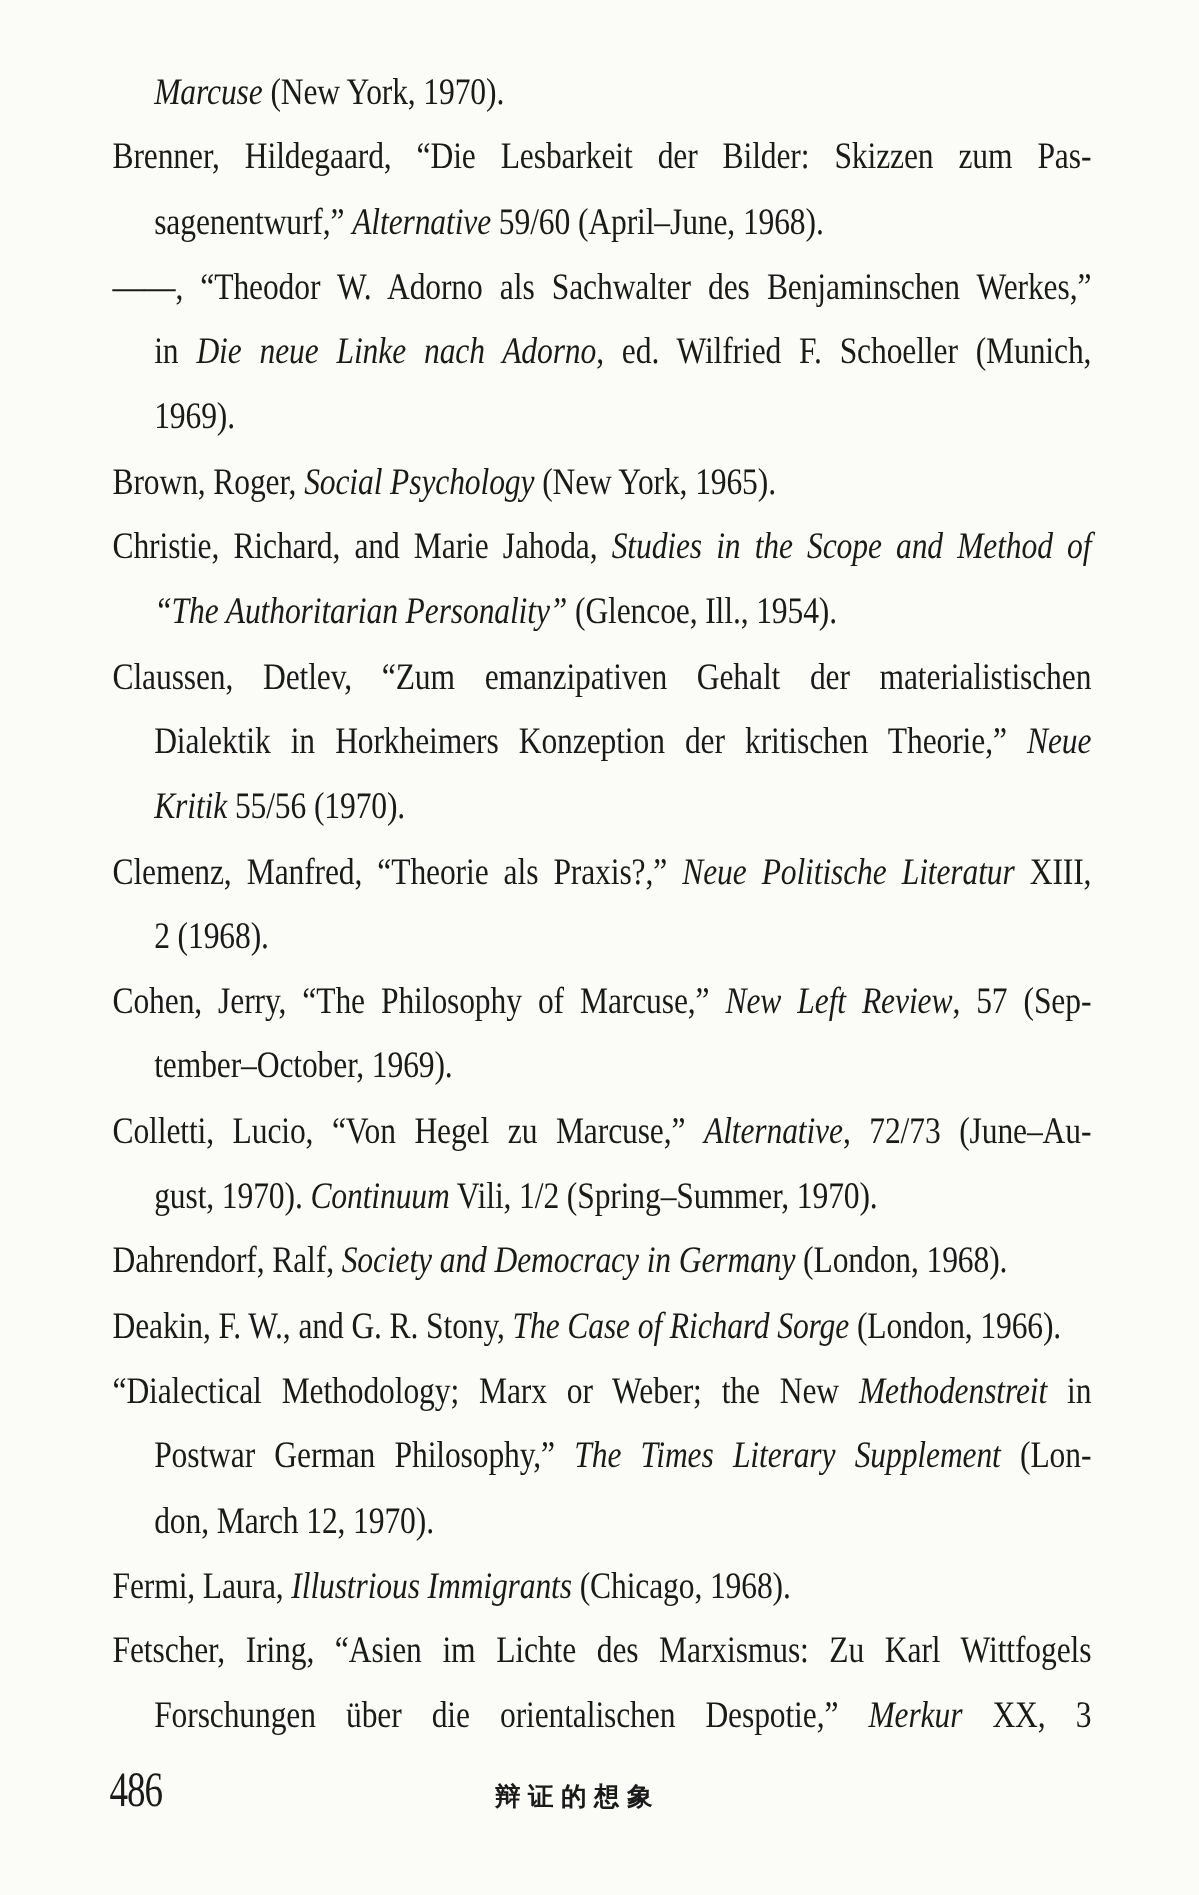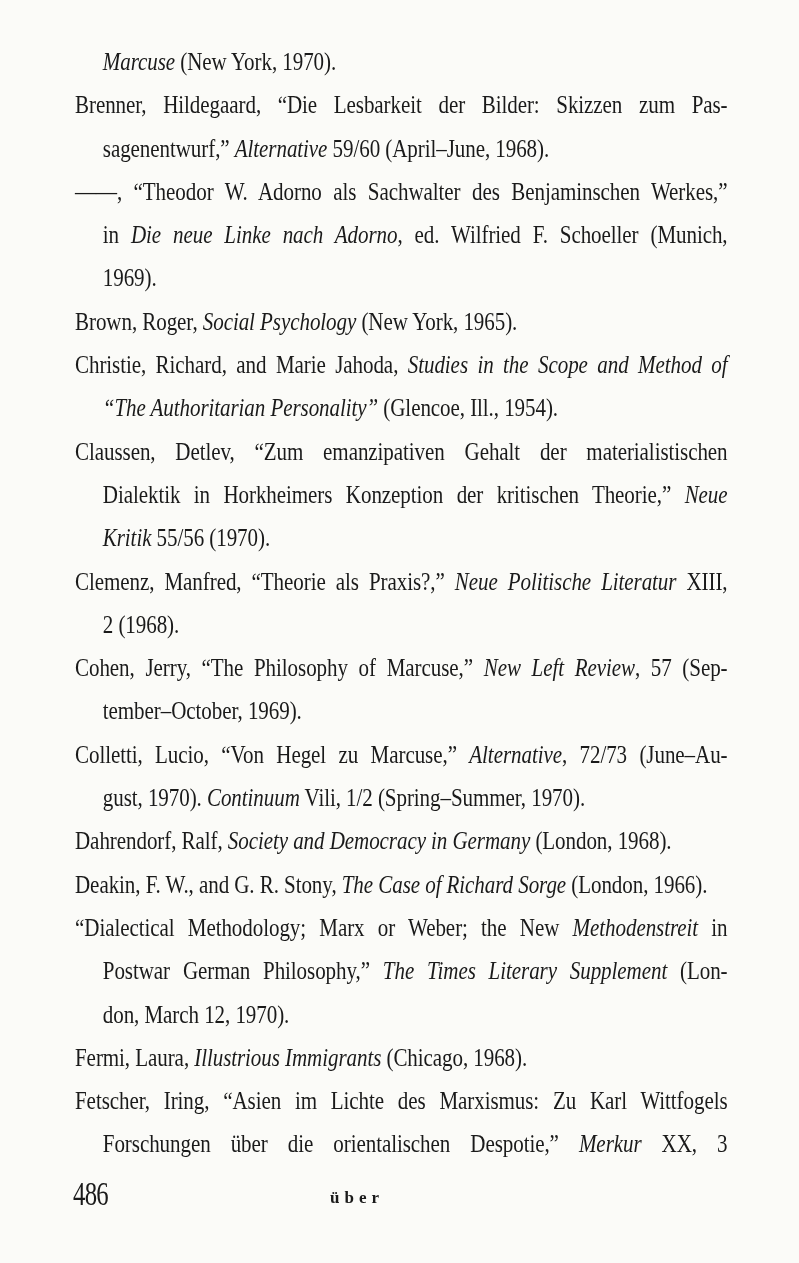--- a/index.html
+++ b/index.html
@@ -107,16 +107,16 @@
       <div class="ln jst"><span>“Dialectical Methodology; Marx or Weber; the New </span><em>Methodenstreit</em><span> in</span></div>
       <div class="ln ind jst"><span>Postwar German Philosophy,” </span><em>The Times Literary Supplement</em><span> (Lon-</span></div>
       <div class="ln ind"><span>don, March 12, 1970).</span></div>
       <div class="ln"><span>Fermi, Laura, </span><em>Illustrious Immigrants</em><span> (Chicago, 1968).</span></div>
       <div class="ln jst"><span>Fetscher, Iring, “Asien im Lichte des Marxismus: Zu Karl Wittfogels</span></div>
       <div class="ln ind jst"><span>Forschungen über die orientalischen Despotie,” </span><em>Merkur</em><span> XX, 3</span></div>
     </main>
 
   <div class="footer">
     <span class="pagenum">486</span>
-    <span class="runtitle">über</span>
+    <span class="runtitle">辩证的想象</span>
   </div>
 
 </div>
 
 </body></html>

